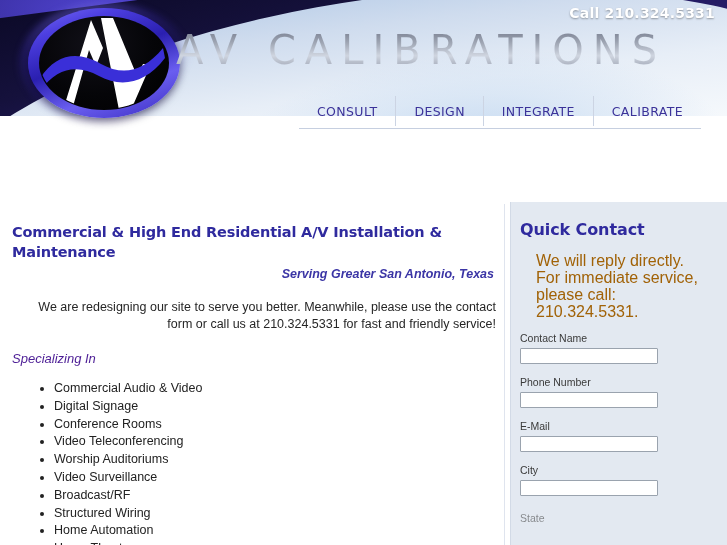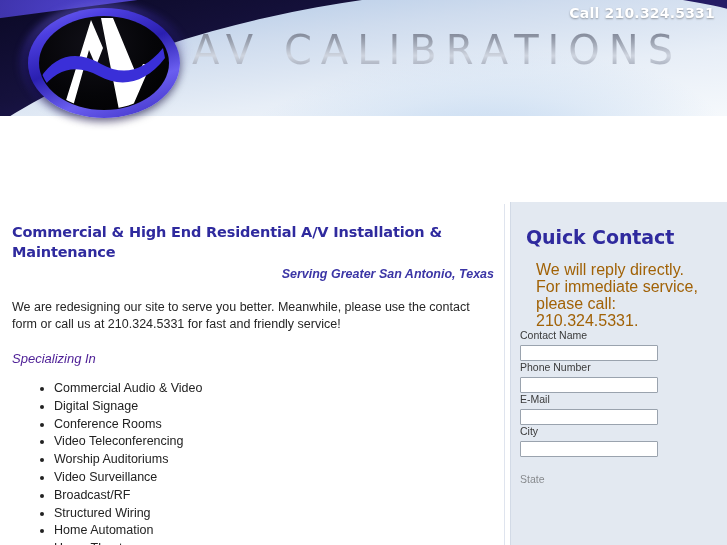--- a/index.html
+++ b/index.html
@@ -78,21 +78,21 @@
     position: absolute;
     right: -8px; top: 48px;
     width: 120px; height: 110px;
     background: linear-gradient(200deg, #2d2390 0%, #241b6e 45%, rgba(36,27,110,0) 85%);
     border-radius: 0 0 0 100%;
   }
 
   
   .wordmark {
     position: absolute;
-    left: 192px; top: 26px;
+    left: 176px; top: 26px;
     font-family: "DejaVu Sans", sans-serif;
     font-size: 40px;
     letter-spacing: 9px;
     font-weight: 400;
     color: #9aa0ad;
     background: linear-gradient(180deg,#6e7486 0%,#9fa6b4 35%,#cfd5e0 62%,#8d94a4 100%);
     -webkit-background-clip: text;
     background-clip: text;
     -webkit-text-fill-color: transparent;
     white-space: nowrap;
@@ -192,20 +192,21 @@
     color: #3b35a5;
     text-align: right;
   }
   .para {
     margin: 18px 0 0 0;
     font-family: "Liberation Sans", sans-serif;
     font-size: 12.5px;
     color: #262626;
     line-height: 17px;
     width: 484px;
+    text-align: right;
   }
   .spec {
     margin: 18px 0 0 0;
     font-family: "Liberation Sans", sans-serif;
     font-style: italic;
     font-size: 13px;
     color: #4c1d95;
   }
   ul.svc {
     margin: 14px 0 0 0;
@@ -231,36 +232,36 @@
   
   .sidebar {
     position: absolute;
     left: 510px; top: 202px;
     width: 217px; height: 343px;
     background: #e3e9f1;
     border-left: 1px solid #d2dae6;
     padding: 18px 16px 0 9px;
   }
   .sb-title {
-    margin: 6px;
-    font-family: "DejaVu Sans", sans-serif;
-    font-size: 19px;
+    margin: 0;
+    font-family: "DejaVu Sans", sans-serif;
+    font-size: 16px;
     font-weight: bold;
     color: #2f2a9e;
     letter-spacing: -.1px;
   }
   .sb-text {
     margin: 13px 0 0 16px;
     font-family: "Liberation Sans", sans-serif;
     font-size: 16px;
     color: #a16207;
     line-height: 17px;
     width: 176px;
   }
-  .field { margin-top: 0; }
+  .field { margin-top: 12px; }
   .field-label {
     font-family: "Liberation Sans", sans-serif;
     font-size: 10.5px;
     color: #3a3a3a;
     display: block;
     margin-bottom: 4px;
   }
   .field-input {
     width: 138px;
     height: 16px;
@@ -305,20 +306,26 @@
           <path d="M24 96 L52 6 L64 34 L57 52 L50 36 L33 96 Z" fill="#ffffff"></path>
           <path d="M62 4 L74 4 L98 62 L104 50 L112 50 L92 96 L80 96 Z" fill="#ffffff"></path>
           <path d="M0 66 C16 40 38 36 62 50 C84 62 104 58 124 34 L126 44 C106 70 82 74 60 62 C38 50 18 54 2 76 Z" fill="#3a2fd8"></path>
         </g>
       </svg>
     </div>
 
     <div class="wordmark">AV CALIBRATIONS</div>
     <div class="call-phone">Call 210.324.5331</div>
 
+    <nav class="nav">
+      <a class="nav-item" href="#">CONSULT</a>
+      <a class="nav-item" href="#">DESIGN</a>
+      <a class="nav-item" href="#">INTEGRATE</a>
+      <a class="nav-item" href="#">CALIBRATE</a>
+    </nav>
   </div>
 
   <div class="content">
     <h1 class="head">Commercial &amp; High End Residential A/V Installation &amp; Maintenance</h1>
     <div class="subhead">Serving Greater San Antonio, Texas</div>
     <p class="para">We are redesigning our site to serve you better. Meanwhile, please use the contact form or call us at 210.324.5331 for fast and friendly service!</p>
     <div class="spec">Specializing In</div>
     <ul class="svc">
       <li>Commercial Audio &amp; Video</li>
       <li>Digital Signage</li>

